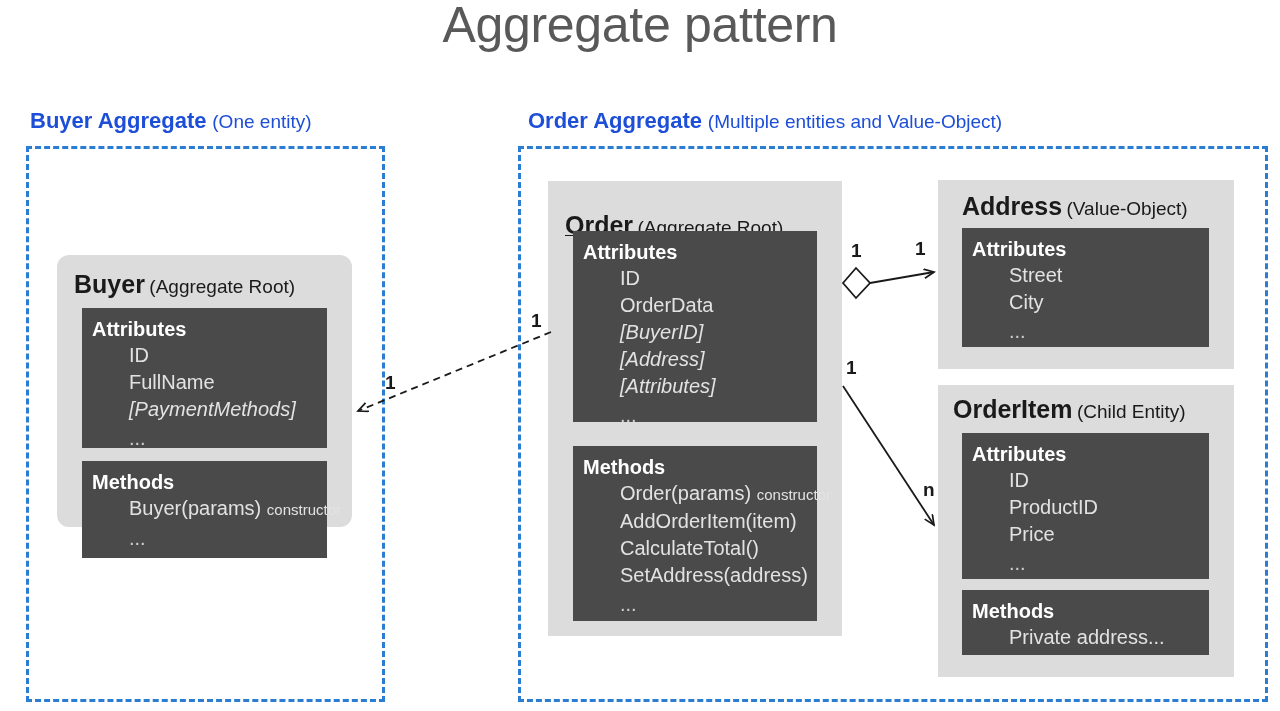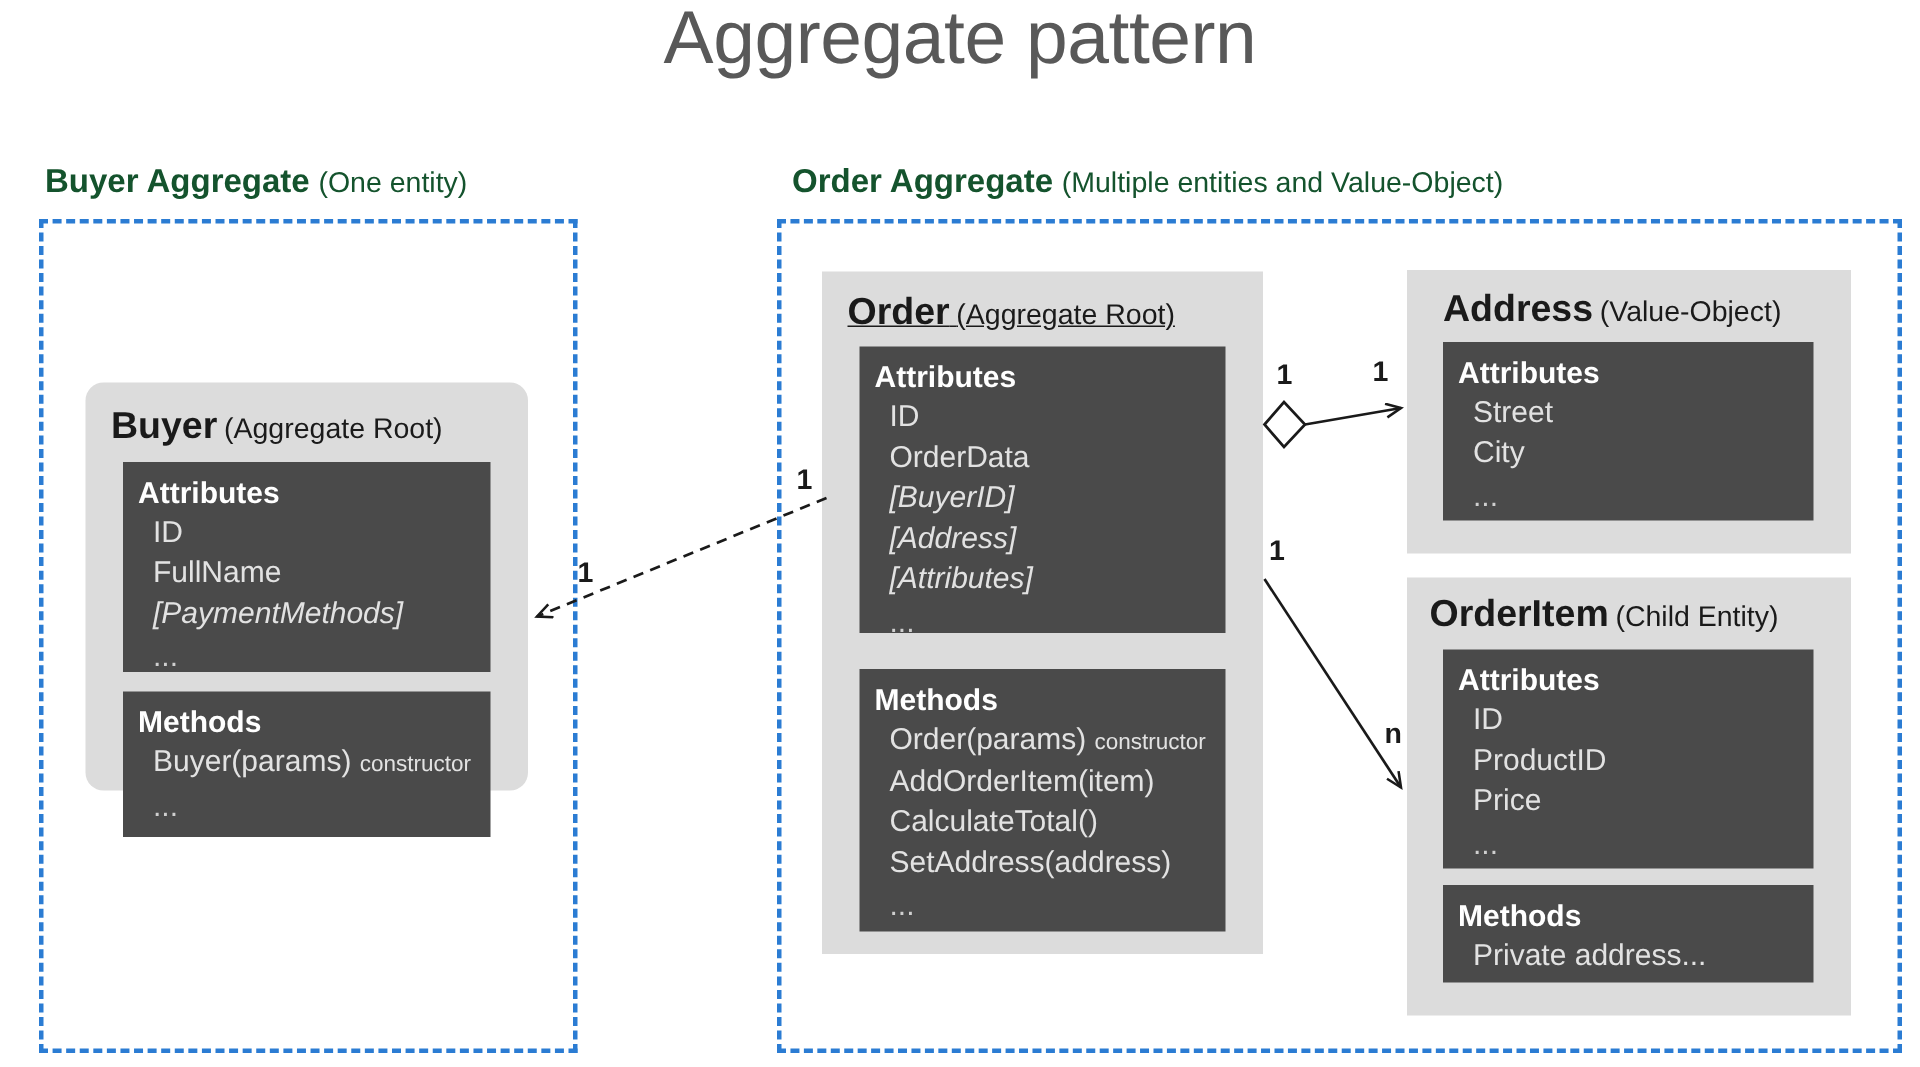--- a/index.html
+++ b/index.html
@@ -26,21 +26,21 @@
     color: #595959;
     letter-spacing: -0.3px;
     white-space: nowrap;
   }
 
   
   .agg-label {
     position: absolute;
     white-space: nowrap;
     font-size: 21px;
-    color: #14532d;
+    color: #1d4ed8;
   }
   .agg-label .agg-name {
     font-weight: bold;
     font-size: 22px;
   }
   .agg-label .agg-sub {
     font-weight: normal;
     font-size: 19px;
   }
   .agg-box {
@@ -81,20 +81,21 @@
     font-size: 20px;
     line-height: 26px;
     padding-left: 10px;
   }
   .panel-row {
     color: #e2e2e2;
     font-size: 20px;
     line-height: 27px;
     padding-left: 20px;
     white-space: nowrap;
+    margin-left: 27px;
   }
   .panel-row.italic {
     font-style: italic;
   }
   .panel-row.ellipsis {
     font-size: 20px;
     line-height: 30px;
     color: #cfcfcf;
   }
   .panel-row .small {
@@ -149,21 +150,21 @@
   </div>
 </div>
 
 <div class="agg-label" style="left:528px; top:108px;">
   <span class="agg-name">Order Aggregate</span>
   <span class="agg-sub">(Multiple entities and Value-Object)</span>
 </div>
 <div class="agg-box" style="left:518px; top:146px; width:750px; height:556px;"></div>
 
 <div class="card" style="left:548px; top:181px; width:294px; height:455px;">
-  <div class="card-title" style="left:17px; top:13px;text-decoration:underline;">
+  <div class="card-title" style="left:17px; top:30px;text-decoration:underline;">
     <span class="t-name">Order</span>
     <span class="t-sub">(Aggregate Root)</span>
   </div>
 
   <div class="panel" style="left:25px; top:50px; width:244px; height:191px;">
     <div class="panel-head">Attributes</div>
     <div class="panel-row">ID</div>
     <div class="panel-row">OrderData</div>
     <div class="panel-row italic">[BuyerID]</div>
     <div class="panel-row italic">[Address]</div>

